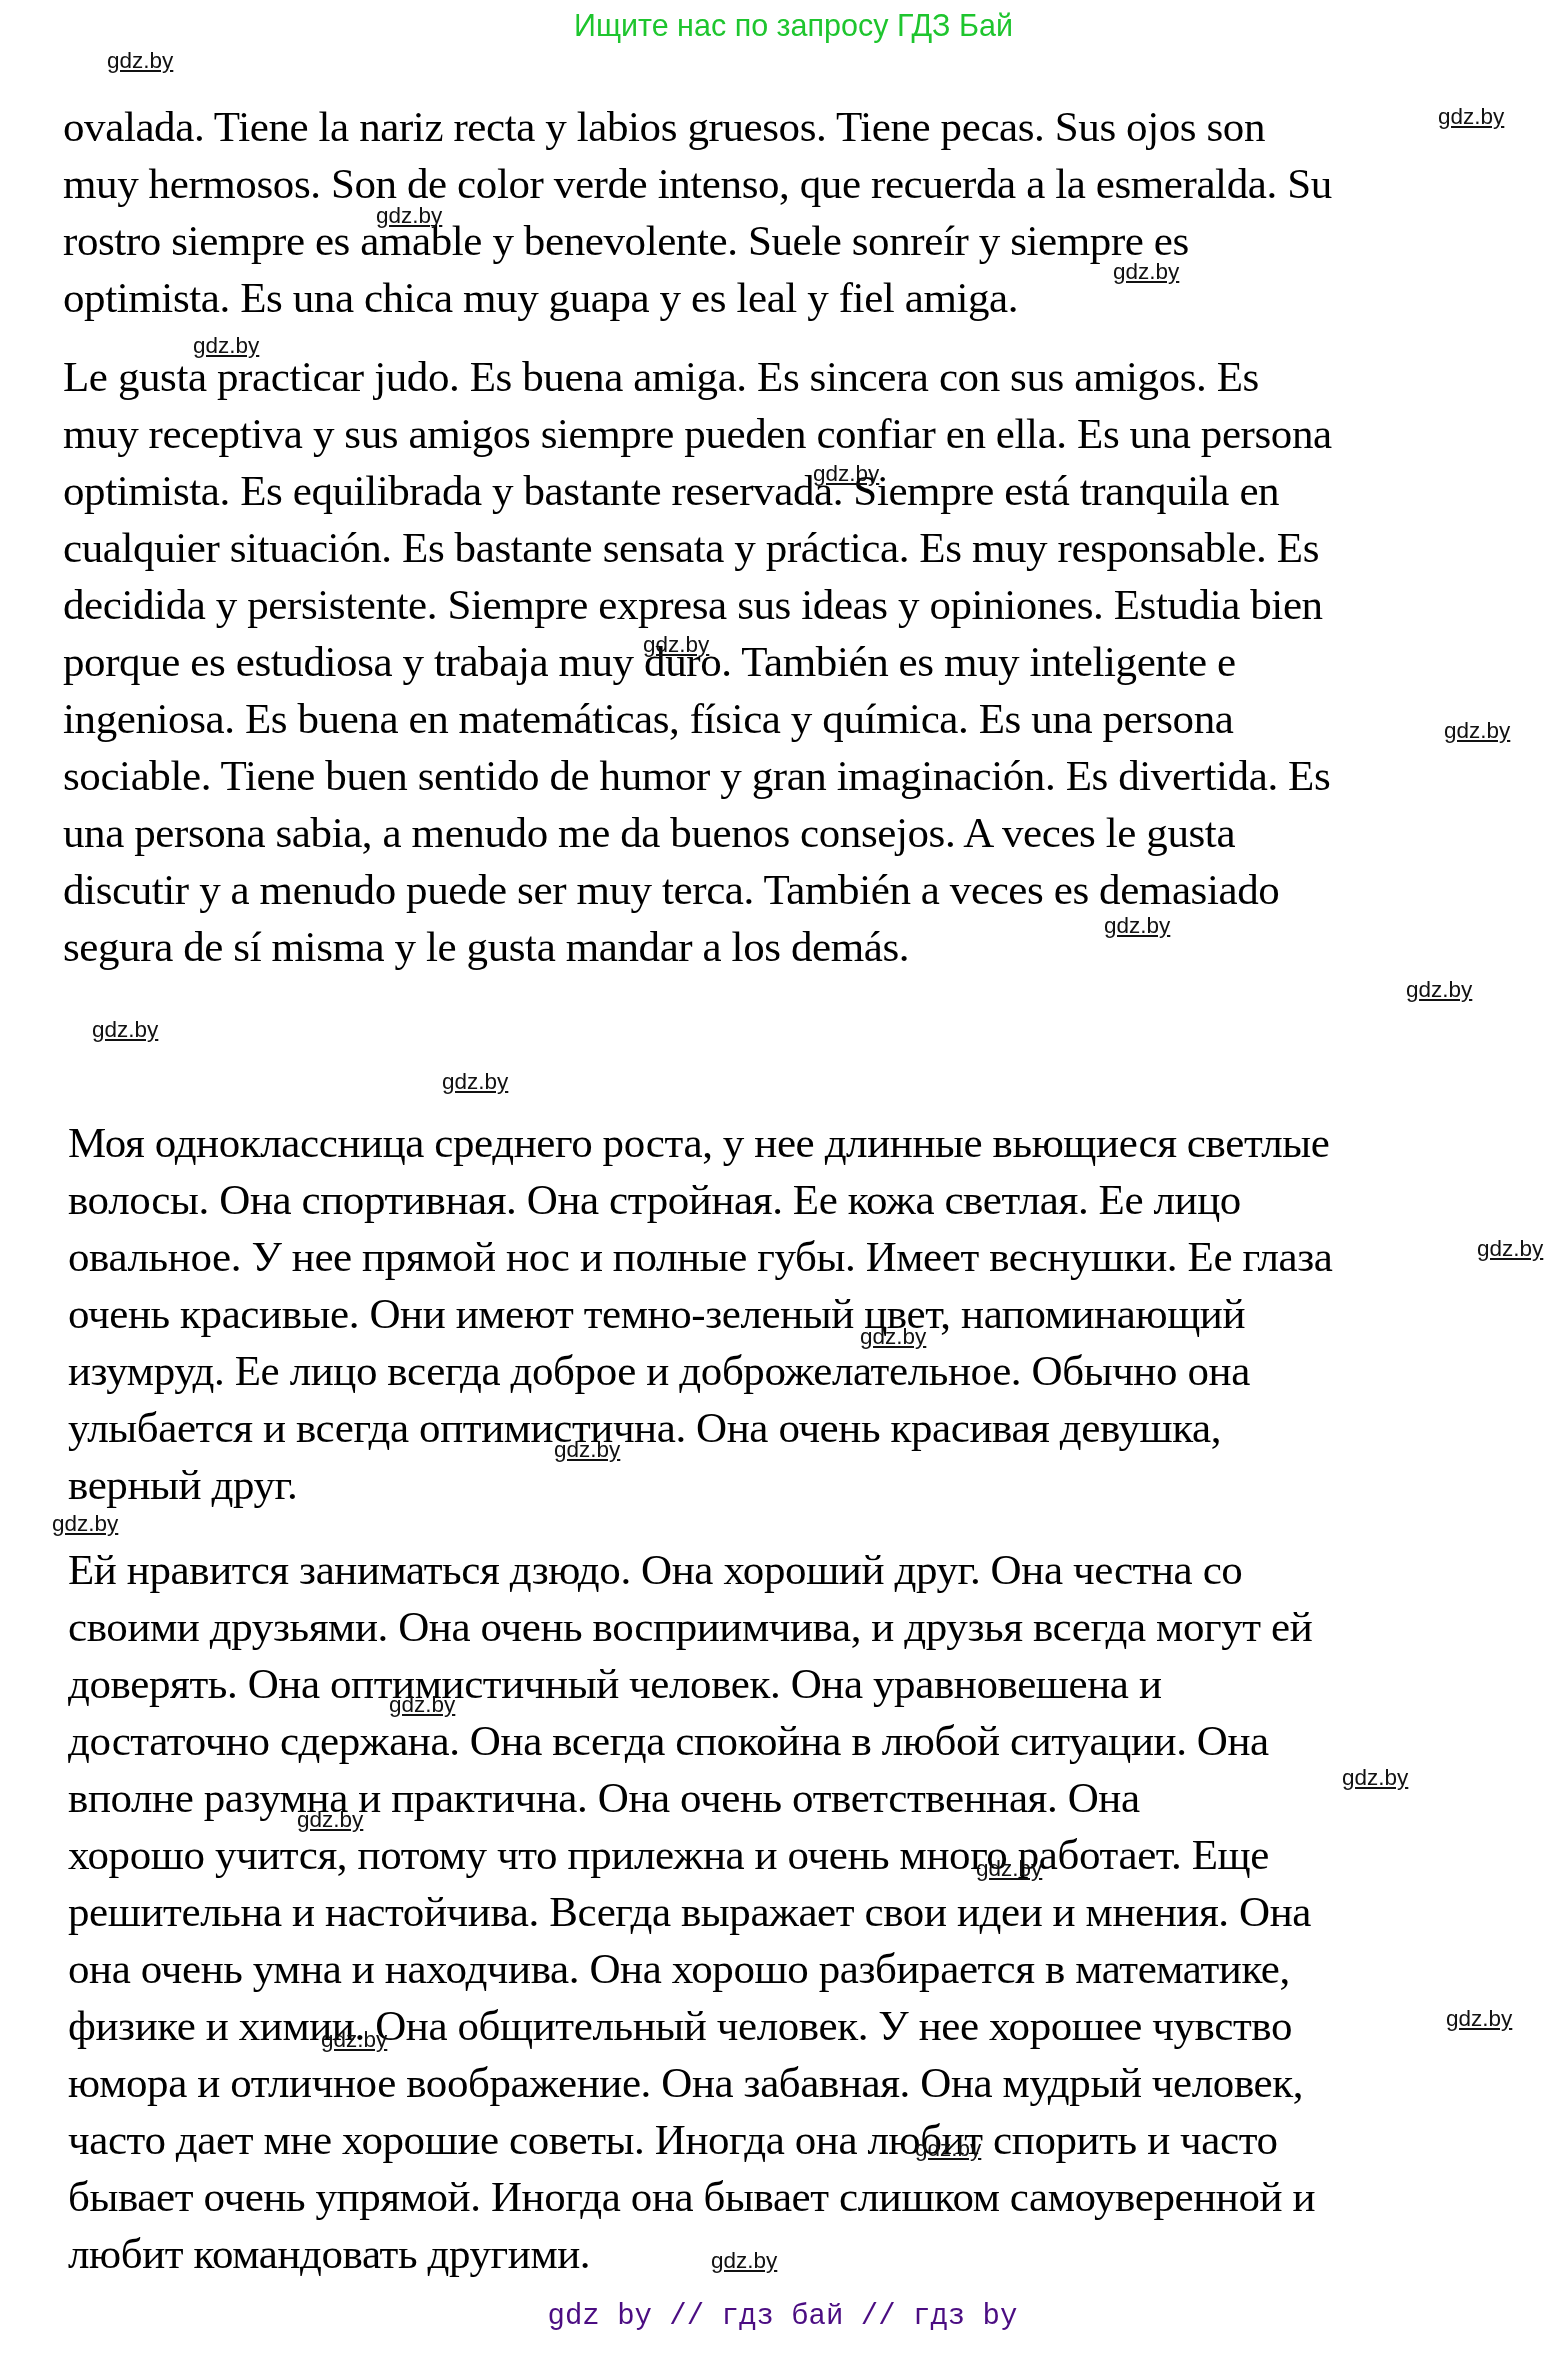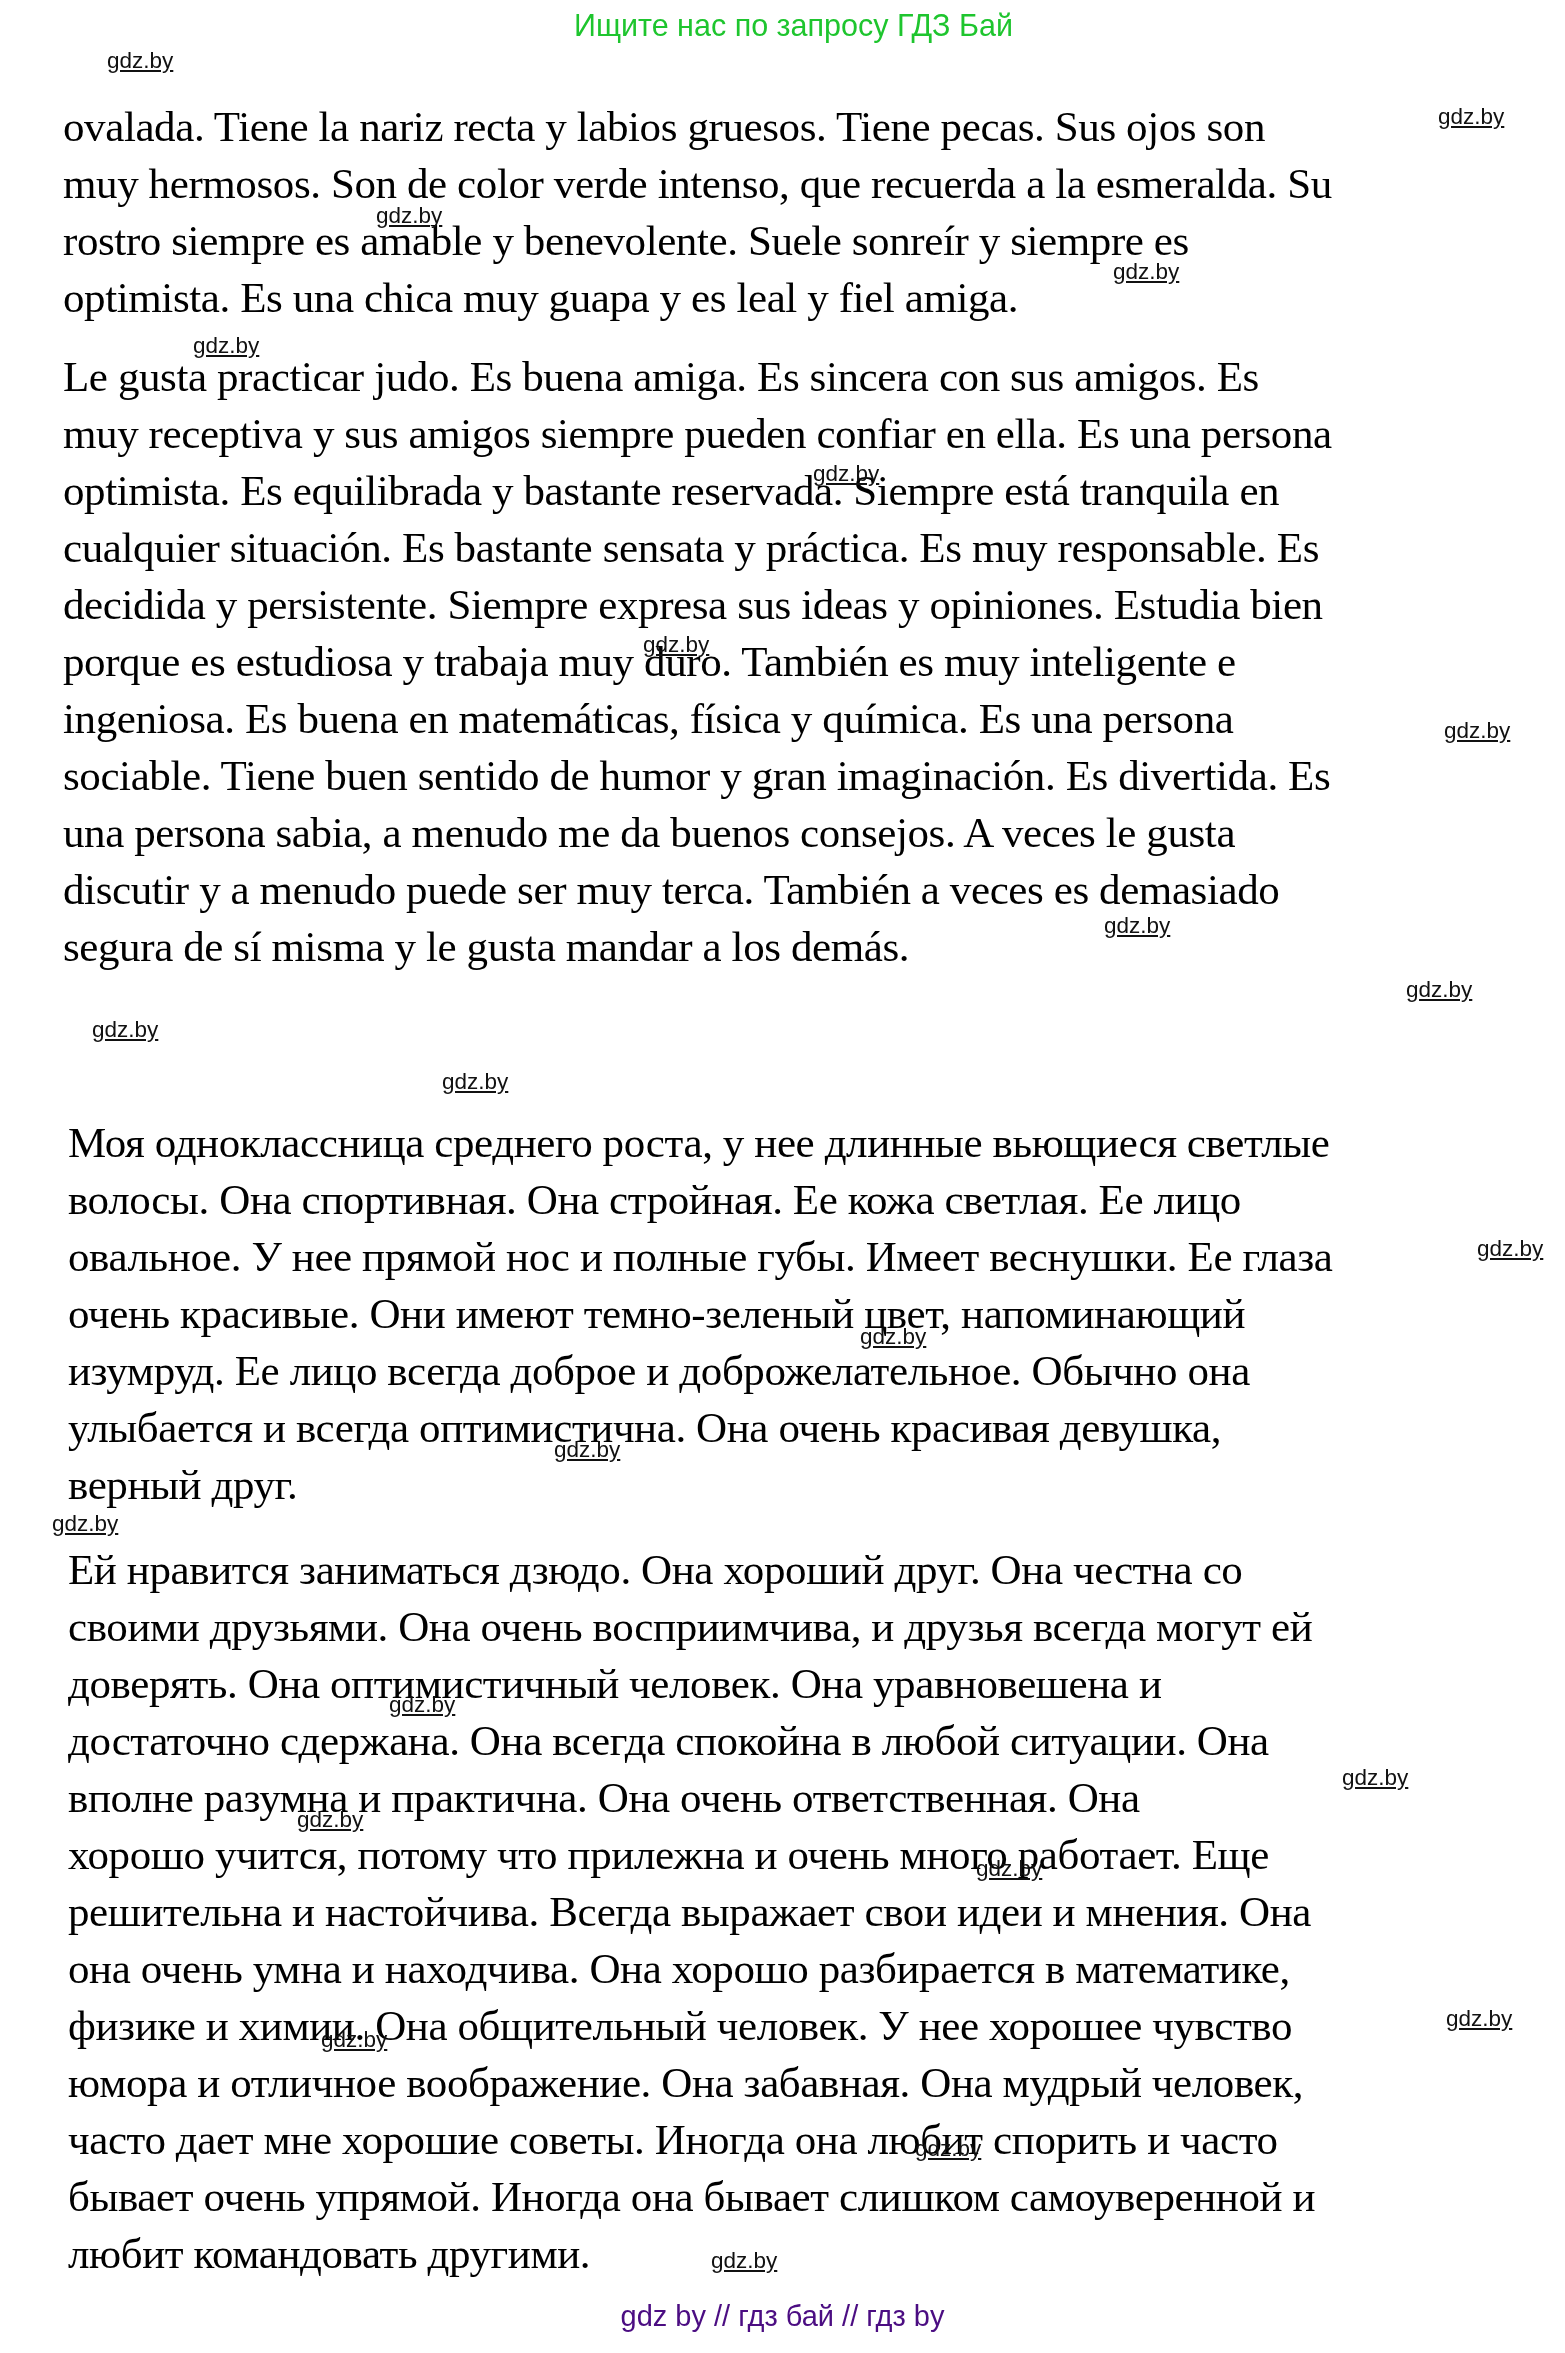--- a/index.html
+++ b/index.html
@@ -49,21 +49,21 @@
     color: #111111;
     white-space: nowrap;
     text-decoration: underline;
   }
   .site-footer {
     position: absolute;
     top: 2300px;
     left: 0;
     width: 100%;
     text-align: center;
-    font-family: Liberation Sans, sans-serif;
+    font-family: Liberation Mono, monospace;
     font-size: 29px;
     color: #4b0d82;
     white-space: nowrap;
   }
 </style>
 </head>
 <body>
 
 <div class="page">
 

